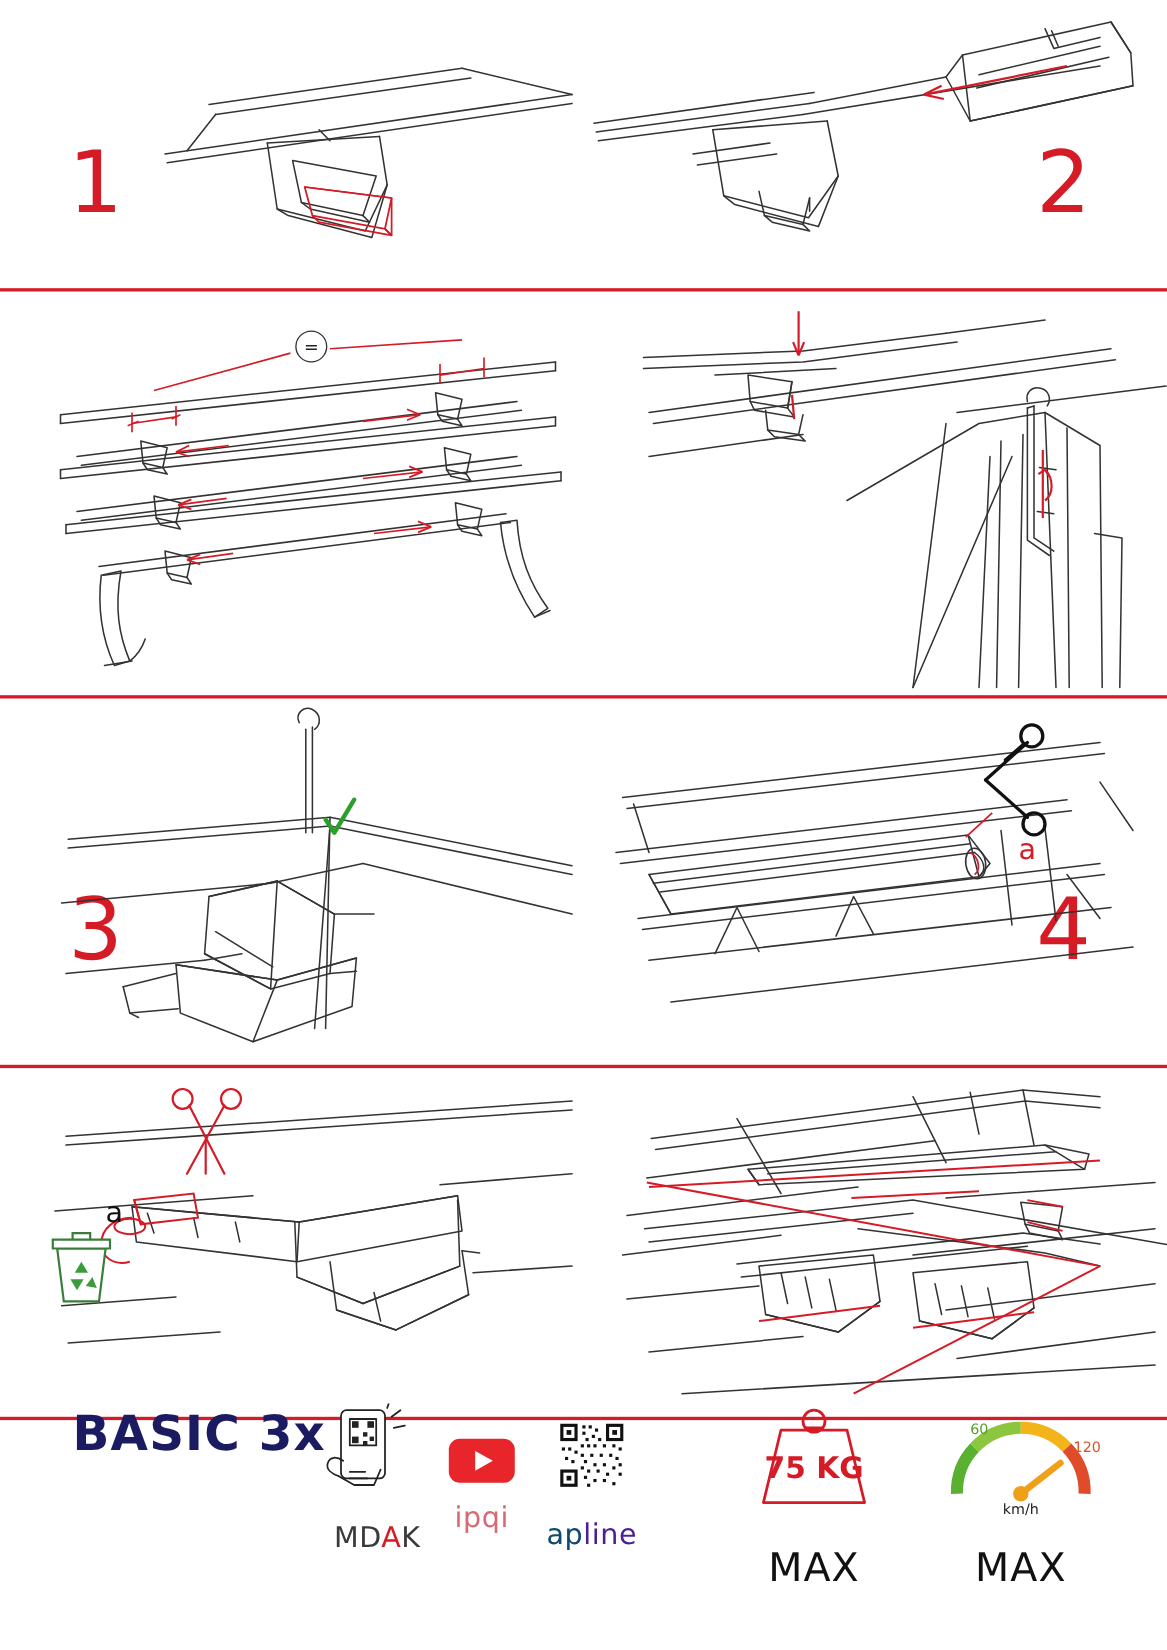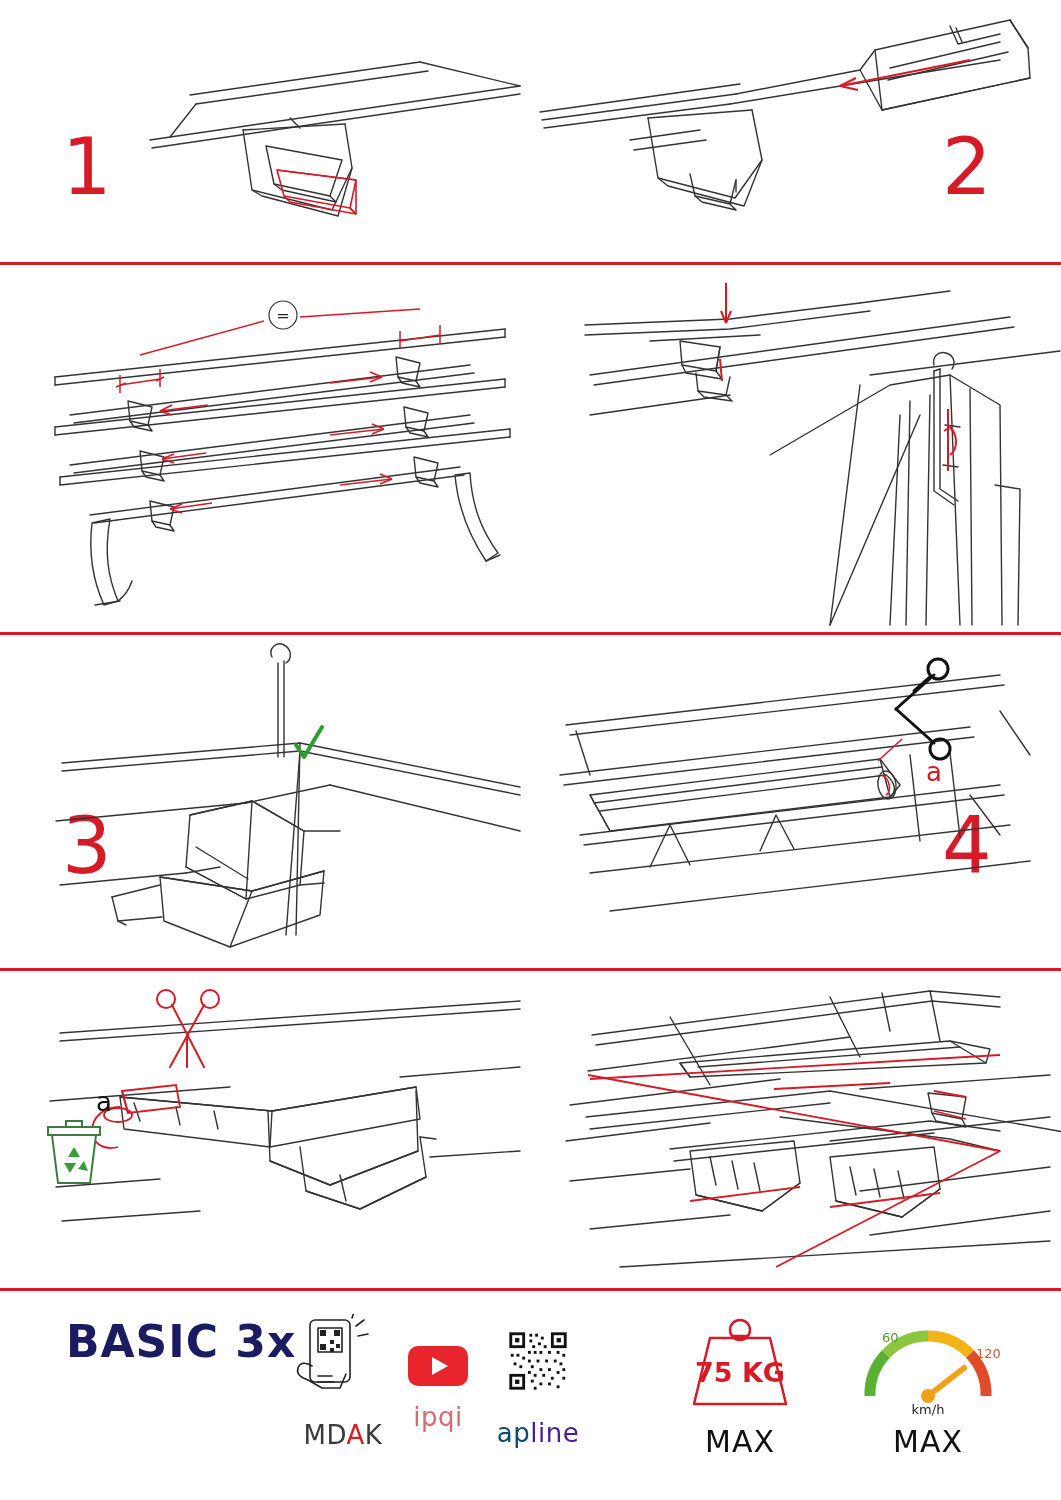--- a/index.html
+++ b/index.html
@@ -43,21 +43,21 @@
   }
   .art {
     position: absolute;
     left: 0;
     top: 0;
   }
   
   .footer {
     position: absolute;
     left: 0;
-    top: 1290px;
+    top: 1252px;
     width: 938px;
     height: 210px;
   }
   .brandblock {
     position: absolute;
     left: 66px;
     top: 28px;
     width: 220px;
   }
   .brand-basic {
@@ -100,23 +100,23 @@
   .cap-ipqi { color: #d86a74; }
   .cap-apline { color: #6f7fbe; }
   .cap-apline .ap { color: #0c4a6e; }
   .cap-apline .line { color: #4c1d95; }
   .maxcell {
     position: absolute;
     text-align: center;
   }
   .maxcell .maxlabel {
     font-family: "DejaVu Sans", sans-serif;
-    font-size: 30px;
+    font-size: 36px;
     letter-spacing: 1px;
-    margin-top: 4px;
+    margin-top: 22px;
     color: #111;
   }
   .weight-text {
     font-family: "DejaVu Sans", sans-serif;
     font-size: 27px;
     fill: #d41b26;
     font-weight: bold;
   }
   .kmh-text {
     font-family: "DejaVu Sans", sans-serif;

